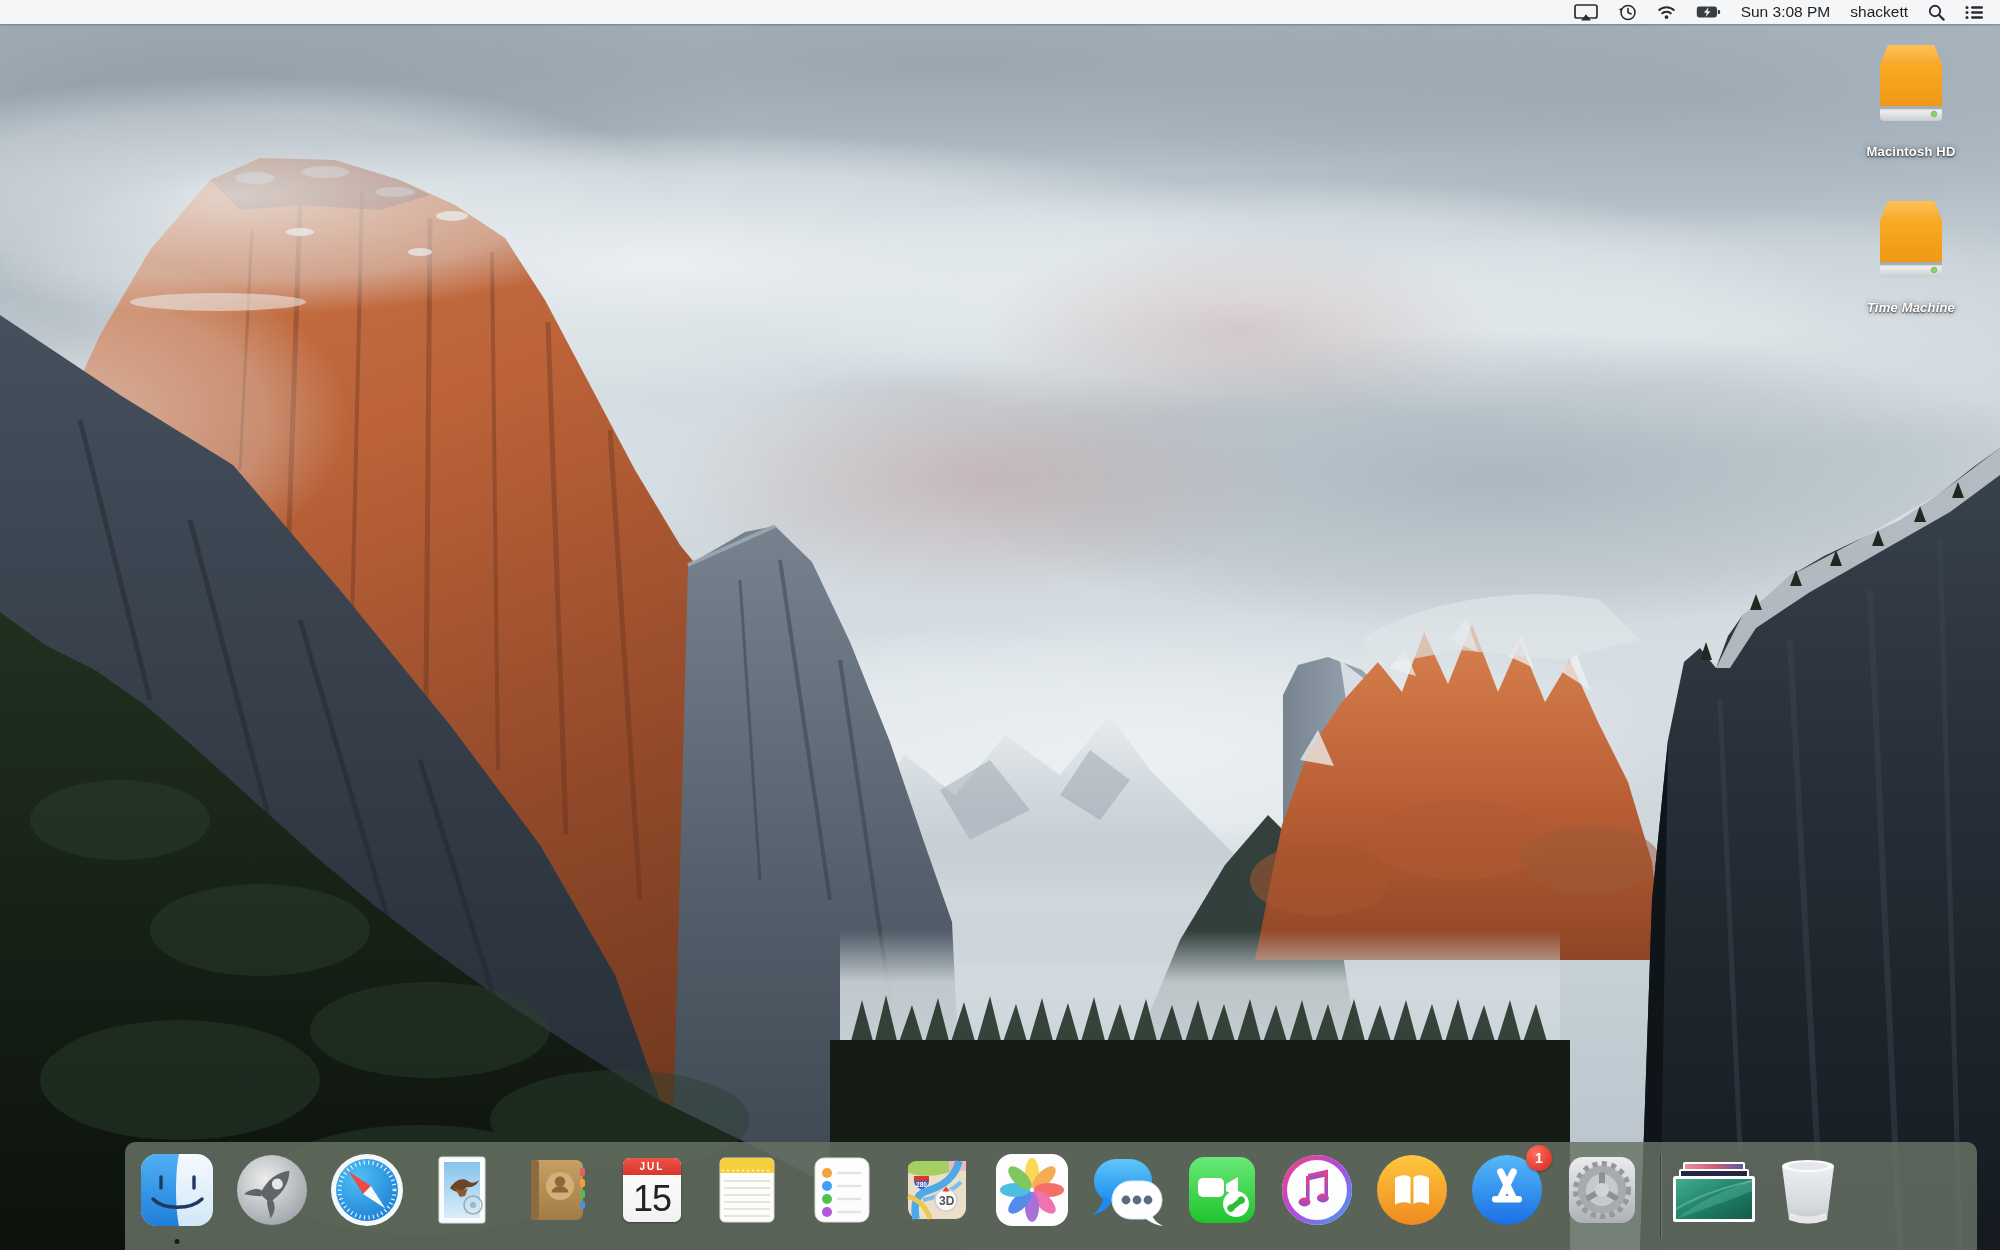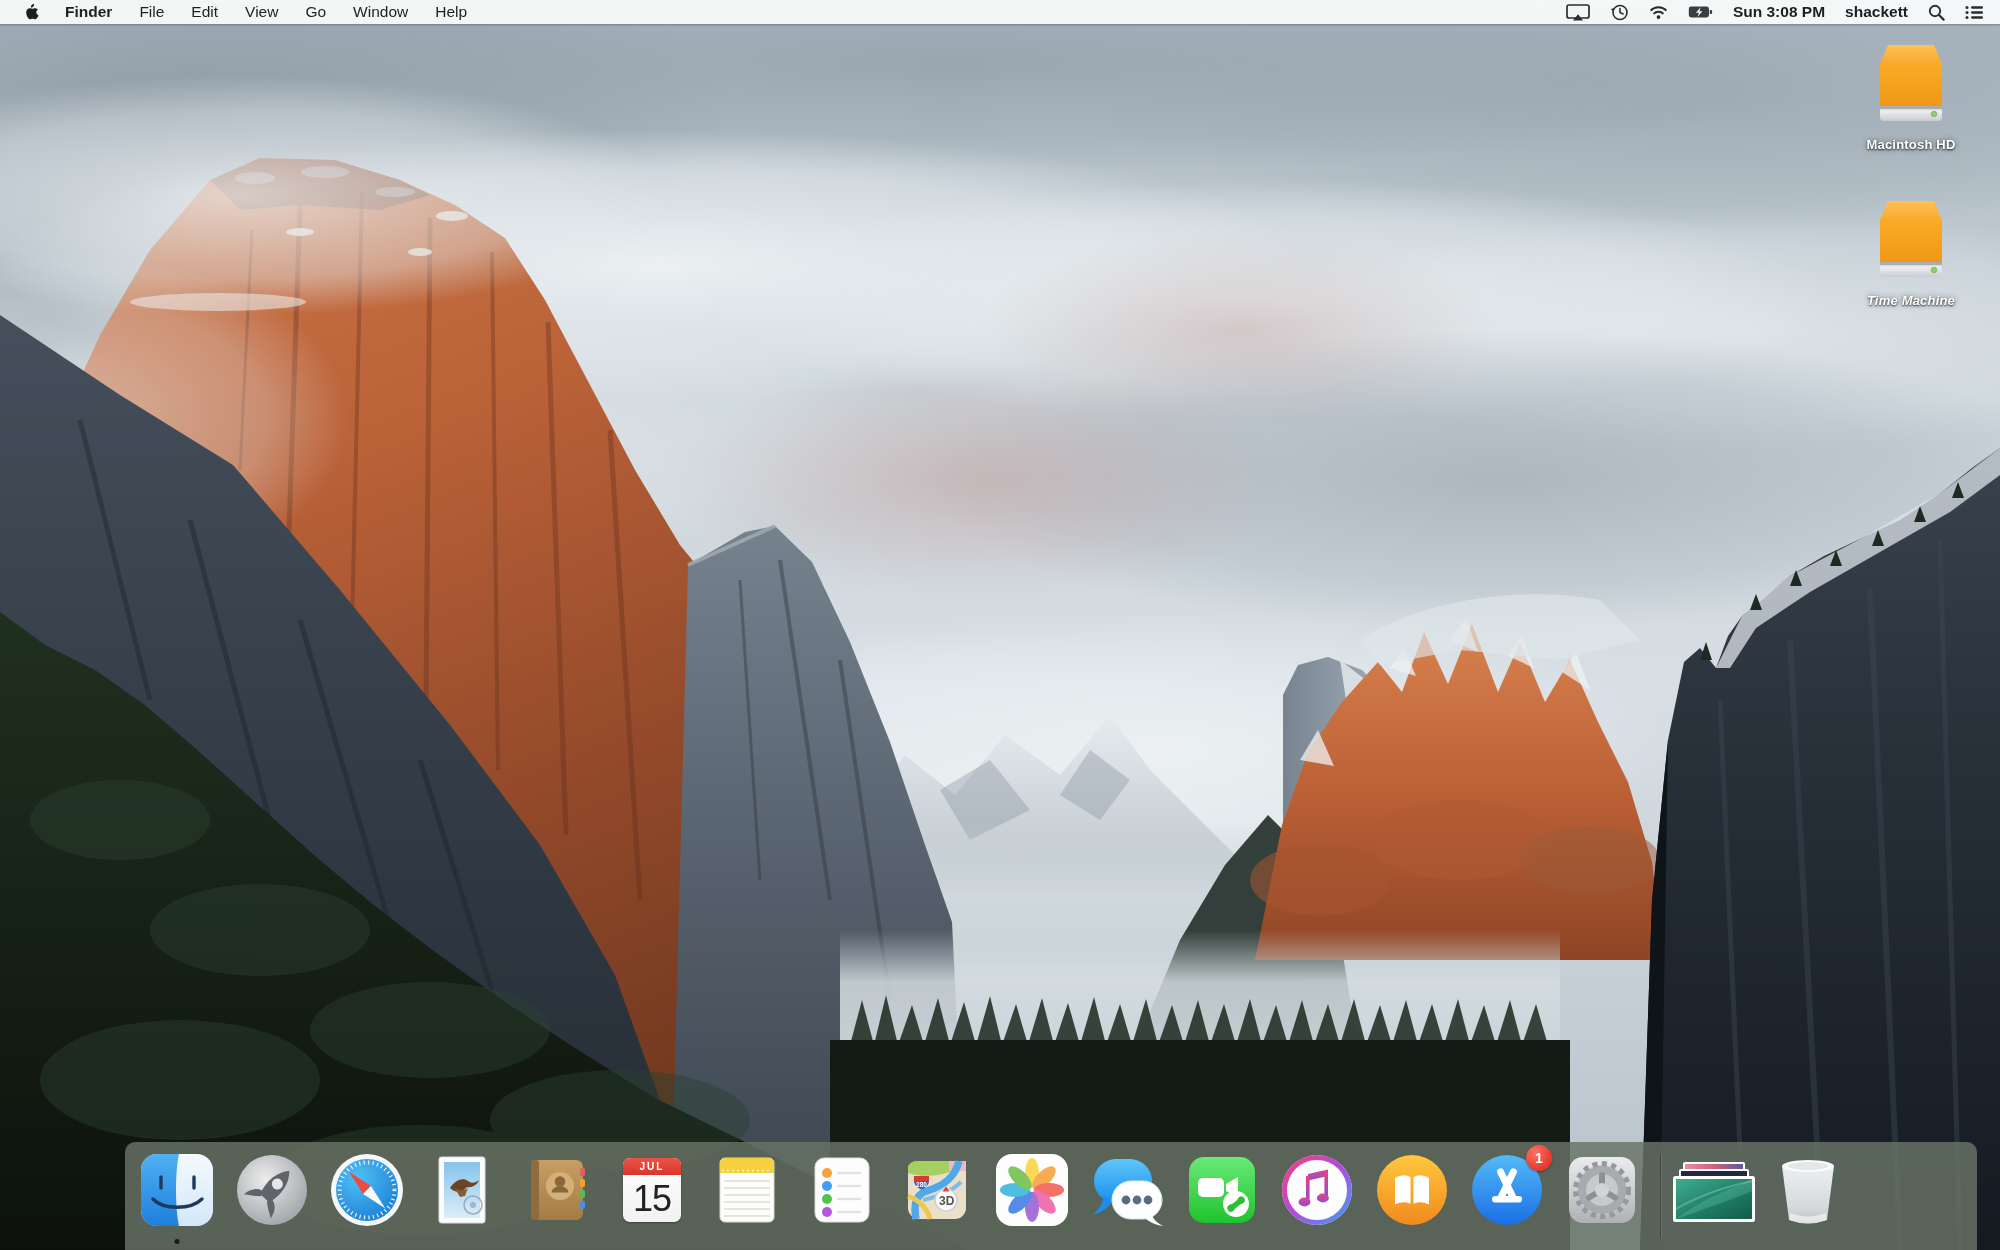--- a/index.html
+++ b/index.html
@@ -10,29 +10,29 @@
   #wallpaper{position:absolute;inset:0;z-index:0;}
 
   
   .menubar{position:absolute;left:0;top:0;width:100%;height:24px;z-index:50;
     background:rgba(248,249,249,.96);display:flex;align-items:center;
     box-shadow:0 1px 2px rgba(0,0,0,.28);font-size:15.5px;color:#1d1f21;}
   .mb-left{display:flex;align-items:center;height:100%;}
   .mb-apple{margin:0 26px 0 24px;display:flex;align-items:center;height:100%;}
   .mb-app{font-weight:700;margin-right:27px;}
   .mb-item{margin-right:27px;}
-  .mb-right{margin-left:auto;display:flex;align-items:center;height:100%;gap:20px;padding-right:16px;font-weight:bold;}
+  .mb-right{margin-left:auto;display:flex;align-items:center;height:100%;gap:20px;padding-right:16px;}
   .mb-ico{display:flex;align-items:center;height:100%;}
   .mb-clock{white-space:nowrap;}
   .mb-user{white-space:nowrap;}
 
   
   .volume{position:absolute;left:1851px;width:120px;text-align:center;z-index:10;cursor:default;}
   .vol-mhd{top:42px;} .vol-tm{top:198px;font-style:italic;}
-  .vol-label{margin-top:7px;font-size:13px;font-weight:700;color:#fff;
+  .vol-label{margin-top:14px;font-size:13px;font-weight:700;color:#fff;
     text-shadow:0 1px 2px rgba(0,0,0,.8),0 0 6px rgba(0,0,0,.45);letter-spacing:.2px;}
 
   
   .dock{position:absolute;left:125px;top:1142px;width:1852px;height:108px;z-index:40;
     background:rgba(104,114,101,.83);border-radius:10px 10px 0 0;
     display:flex;align-items:flex-start;padding:10px 0 0 14px;box-sizing:border-box;}
   .tile{width:76px;height:76px;margin-right:19px;position:relative;flex:0 0 auto;}
   .tile svg{display:block;}
   .tile-finder::after{content:'';position:absolute;left:50%;transform:translateX(-50%);
     bottom:-16px;width:5px;height:5px;border-radius:50%;background:rgba(12,12,12,.82);}
@@ -225,35 +225,20 @@
     <ellipse cx="120" cy="820" rx="90" ry="40"></ellipse>
       <ellipse cx="260" cy="930" rx="110" ry="46"></ellipse>
     <ellipse cx="430" cy="1030" rx="120" ry="48"></ellipse>
       <ellipse cx="620" cy="1120" rx="130" ry="50"></ellipse>
     <ellipse cx="180" cy="1080" rx="140" ry="60"></ellipse>
       <ellipse cx="420" cy="1180" rx="150" ry="55"></ellipse>
   </g>
 </svg>
 
 <div class="menubar">
-  <div class="mb-left">
-    <span class="mb-apple">
-      <svg width="15" height="18" viewBox="0 0 18 21">
-        <path fill="#1d1f21" d="M12.1,0.6 C11.1,0.7 9.9,1.3 9.2,2.2 C8.6,3 8.1,4.1 8.3,5.2 C9.4,5.3 10.5,4.6 11.2,3.8 C11.9,2.9 12.3,1.8 12.1,0.6 Z"></path>
-        <path fill="#1d1f21" d="M14.8,11.1 C14.8,8.8 16.6,7.7 16.7,7.6 C15.7,6.1 14.1,5.9 13.5,5.9 C12.1,5.7 10.8,6.7 10.1,6.7 C9.4,6.7 8.3,5.9 7.1,5.9 C5.6,6 4.2,6.8 3.4,8.1 C1.8,10.8 3,14.8 4.5,17 C5.3,18.1 6.2,19.3 7.4,19.2 C8.5,19.2 9,18.5 10.3,18.5 C11.6,18.5 12.1,19.2 13.3,19.2 C14.5,19.2 15.3,18.1 16.1,17 C17,15.7 17.4,14.5 17.4,14.4 C17.4,14.4 14.9,13.5 14.8,11.1 Z"></path>
-      </svg>
-    </span>
-    <span class="mb-app">Finder</span>
-    <span class="mb-item">File</span>
-    <span class="mb-item">Edit</span>
-    <span class="mb-item">View</span>
-    <span class="mb-item">Go</span>
-    <span class="mb-item">Window</span>
-    <span class="mb-item">Help</span>
-  </div>
   <div class="mb-right">
     <span class="mb-ico">
       <svg width="24" height="17" viewBox="0 0 24 17">
           <rect x="1" y="1" width="22" height="13" rx="2" fill="none" stroke="#2b2d30" stroke-width="1.7"></rect>
           <polygon points="7,16.4 17,16.4 12,10.2" fill="#2b2d30"></polygon>
         </svg>
     </span>
     <span class="mb-ico">
       <svg width="19" height="18" viewBox="0 0 19 18">
           <circle cx="10" cy="9.5" r="7" fill="none" stroke="#2b2d30" stroke-width="1.6"></circle>

